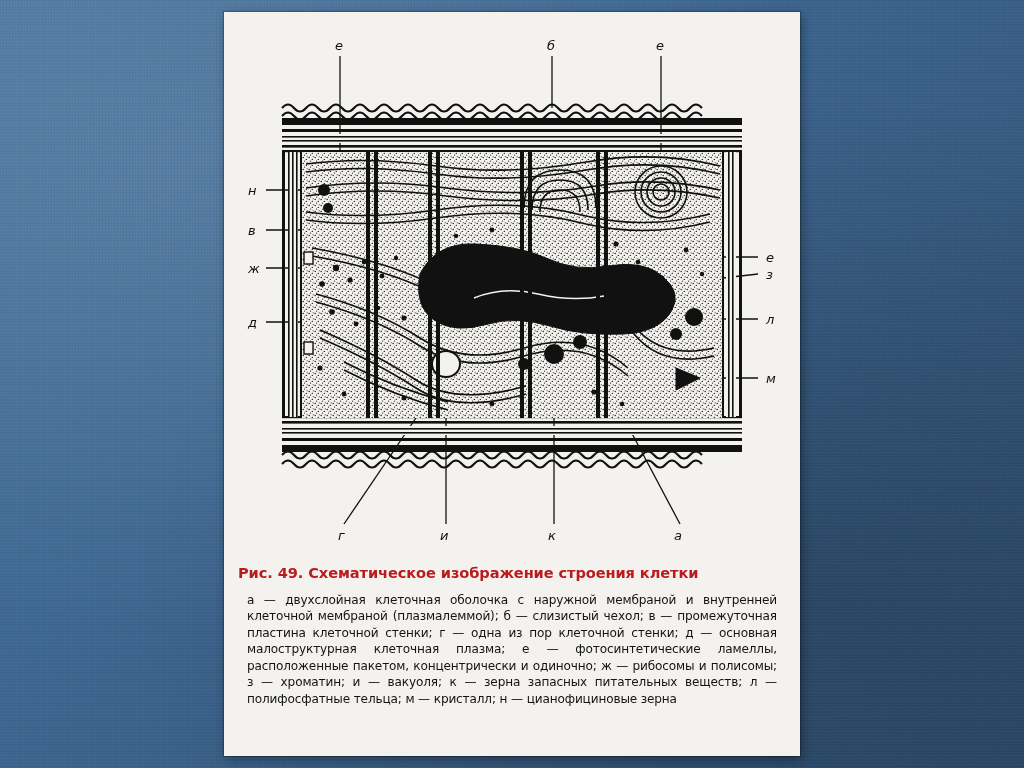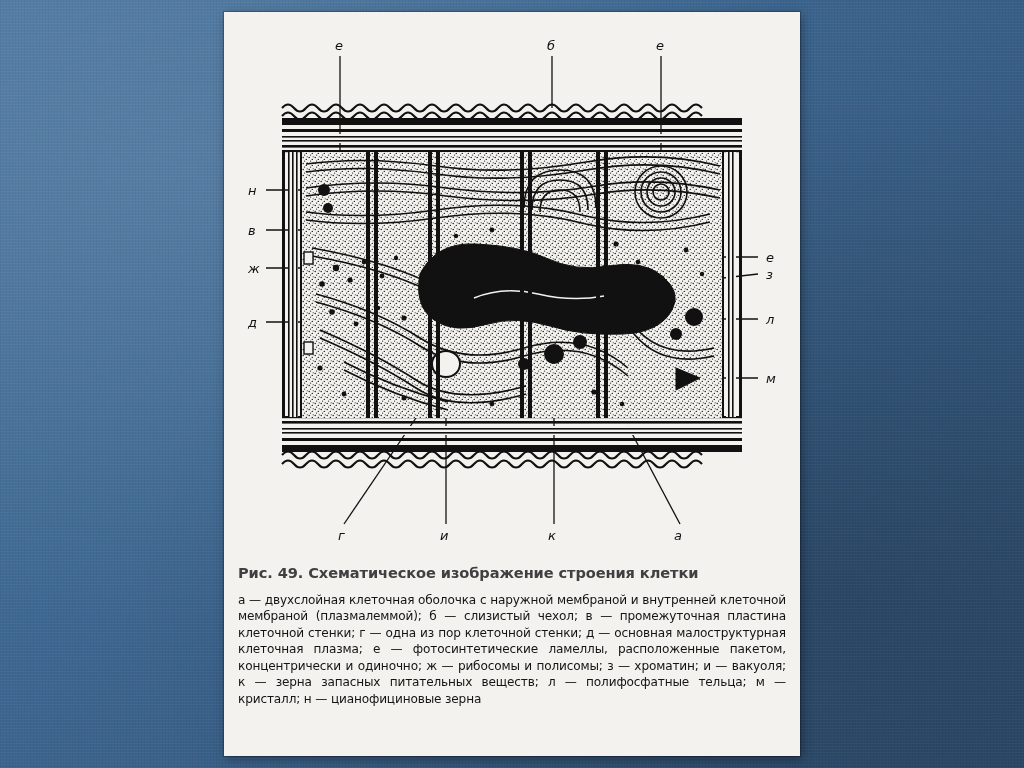--- a/index.html
+++ b/index.html
@@ -65,29 +65,29 @@
     width: 548px;
     color: #111;
   }
   #caption .fig-title {
     font-family: "DejaVu Sans", sans-serif;
     font-size: 14.6px;
     font-weight: bold;
     line-height: 1.30;
     letter-spacing: -0.1px;
     margin: 0 0 9px 0;
-    color: #404040;
+    color: #b91c1c;
   }
   #caption .fig-body {
     font-family: "DejaVu Sans", sans-serif;
     font-size: 12.1px;
     line-height: 1.365;
     text-align: justify;
     letter-spacing: -0.15px;
-    margin: 0;
+    margin: 9px;
     color: #141414;
   }
 
   .lbl {
     font-family: "DejaVu Sans", sans-serif;
     font-style: italic;
     font-size: 13px;
     fill: #111;
   }
 </style>

